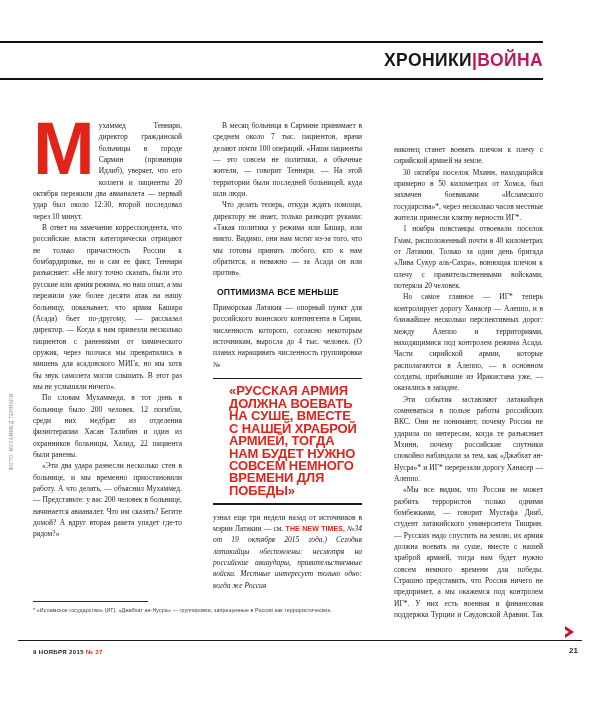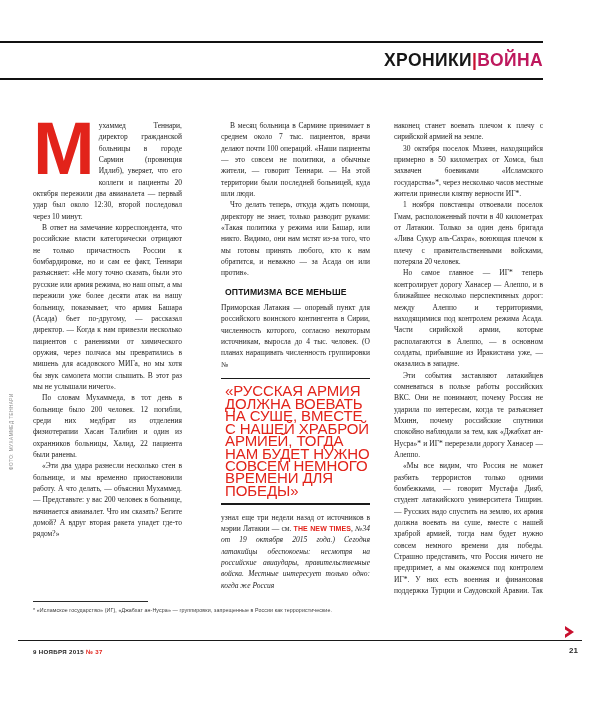--- a/index.html
+++ b/index.html
@@ -62,22 +62,22 @@
     height: 480px;
   }
   .col {
     position: absolute;
     top: 0;
     width: 149px;
     height: 480px;
     overflow: hidden;
   }
   .col-1 { left: 0px; }
-  .col-2 { left: 188px; }
-  .col-3 { left: 361px; }
+  .col-2 { left: 180px; }
+  .col-3 { left: 361px; margin-top: 24px; }
 
   .col p {
     margin: 0;
     font-size: 7.5px;
     line-height: 11.35px;
     text-align: justify;
     text-indent: 9px;
     hyphens: auto;
     -webkit-hyphens: auto;
     color: #1d1d1d;
@@ -113,26 +113,26 @@
   .quotebox {
     margin: 8px 0 7px 0;
   }
   .quote-rule {
     width: 100%;
     height: 1.6px;
     background: #1a1a1a;
   }
   .quote-text {
     font-family: "Liberation Sans", sans-serif;
-    font-weight: normal;
-    font-size: 15px;
+    font-weight: bold;
+    font-size: 13px;
     line-height: 12.4px;
     color: #e2231a;
     letter-spacing: -0.1px;
-    margin: 6px 0 6px 4px;
+    margin: 6px 0 6px 16px;
     text-transform: uppercase;
   }
   .red-ref {
     color: #e2231a;
     font-family: "Liberation Sans", sans-serif;
     font-weight: bold;
     font-size: 7px;
     letter-spacing: 0.1px;
   }
   .ital { font-style: italic; }

